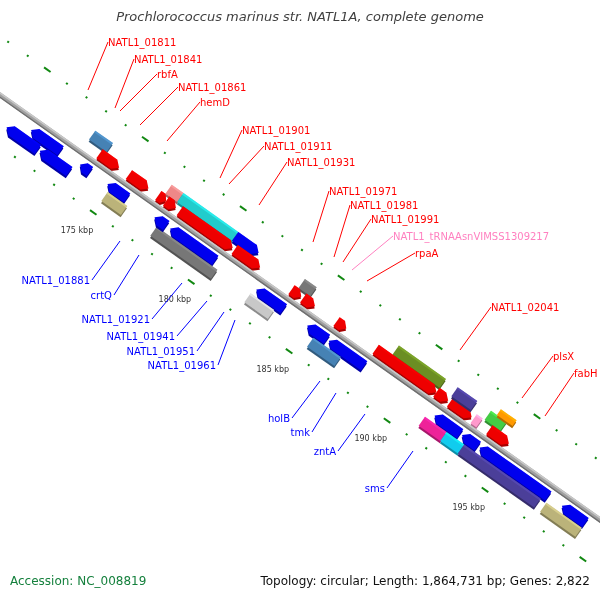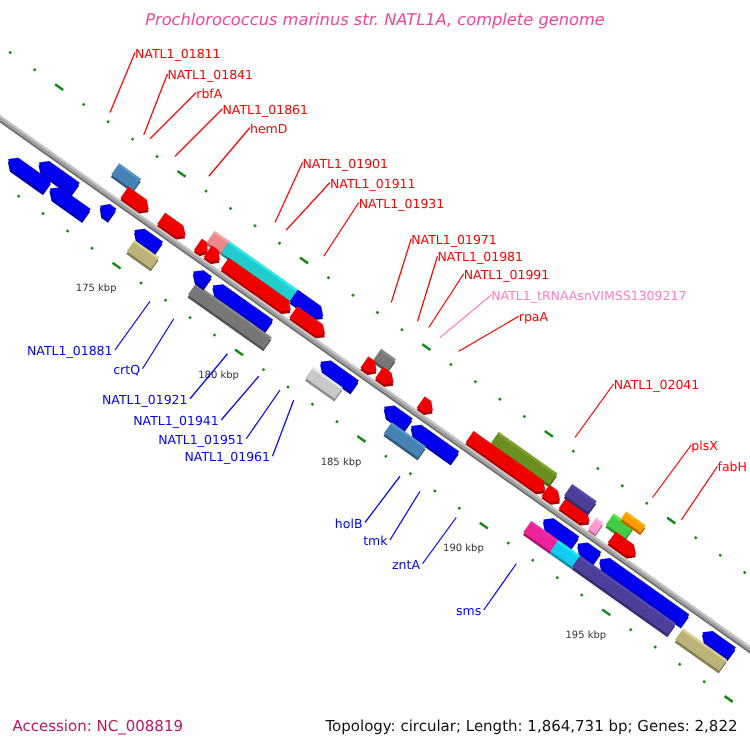--- a/index.html
+++ b/index.html
@@ -1,18 +1,18 @@
 <!DOCTYPE html>
 <html><head>
 <meta charset="utf-8">
 <style>
   html,body{margin:0;padding:0;background:#fff;}
   body{width:600px;height:600px;position:relative;overflow:hidden;font-family:"DejaVu Sans",sans-serif;}
-  #title{position:absolute;top:9px;left:0;width:600px;text-align:center;font-style:italic;font-size:13px;color:#ec4899;}
-  #footer-left{position:absolute;left:10px;top:574px;font-size:12px;color:#be185d;}
+  #title{position:absolute;top:9px;left:0;width:600px;text-align:center;font-style:italic;font-size:13px;color:#404040;}
+  #footer-left{position:absolute;left:10px;top:574px;font-size:12px;color:#15803d;}
   #footer-right{position:absolute;right:10px;top:574px;font-size:12px;color:#111;}
   svg{position:absolute;left:0;top:0;}
   .lbl{font-family:"DejaVu Sans",sans-serif;font-size:10px;}
   .tick-lbl{font-family:"DejaVu Sans",sans-serif;font-size:8px;fill:#333;}
 </style>
 </head>
 <body>
 
 <div id="title">Prochlorococcus marinus str. NATL1A, complete genome</div>
 

